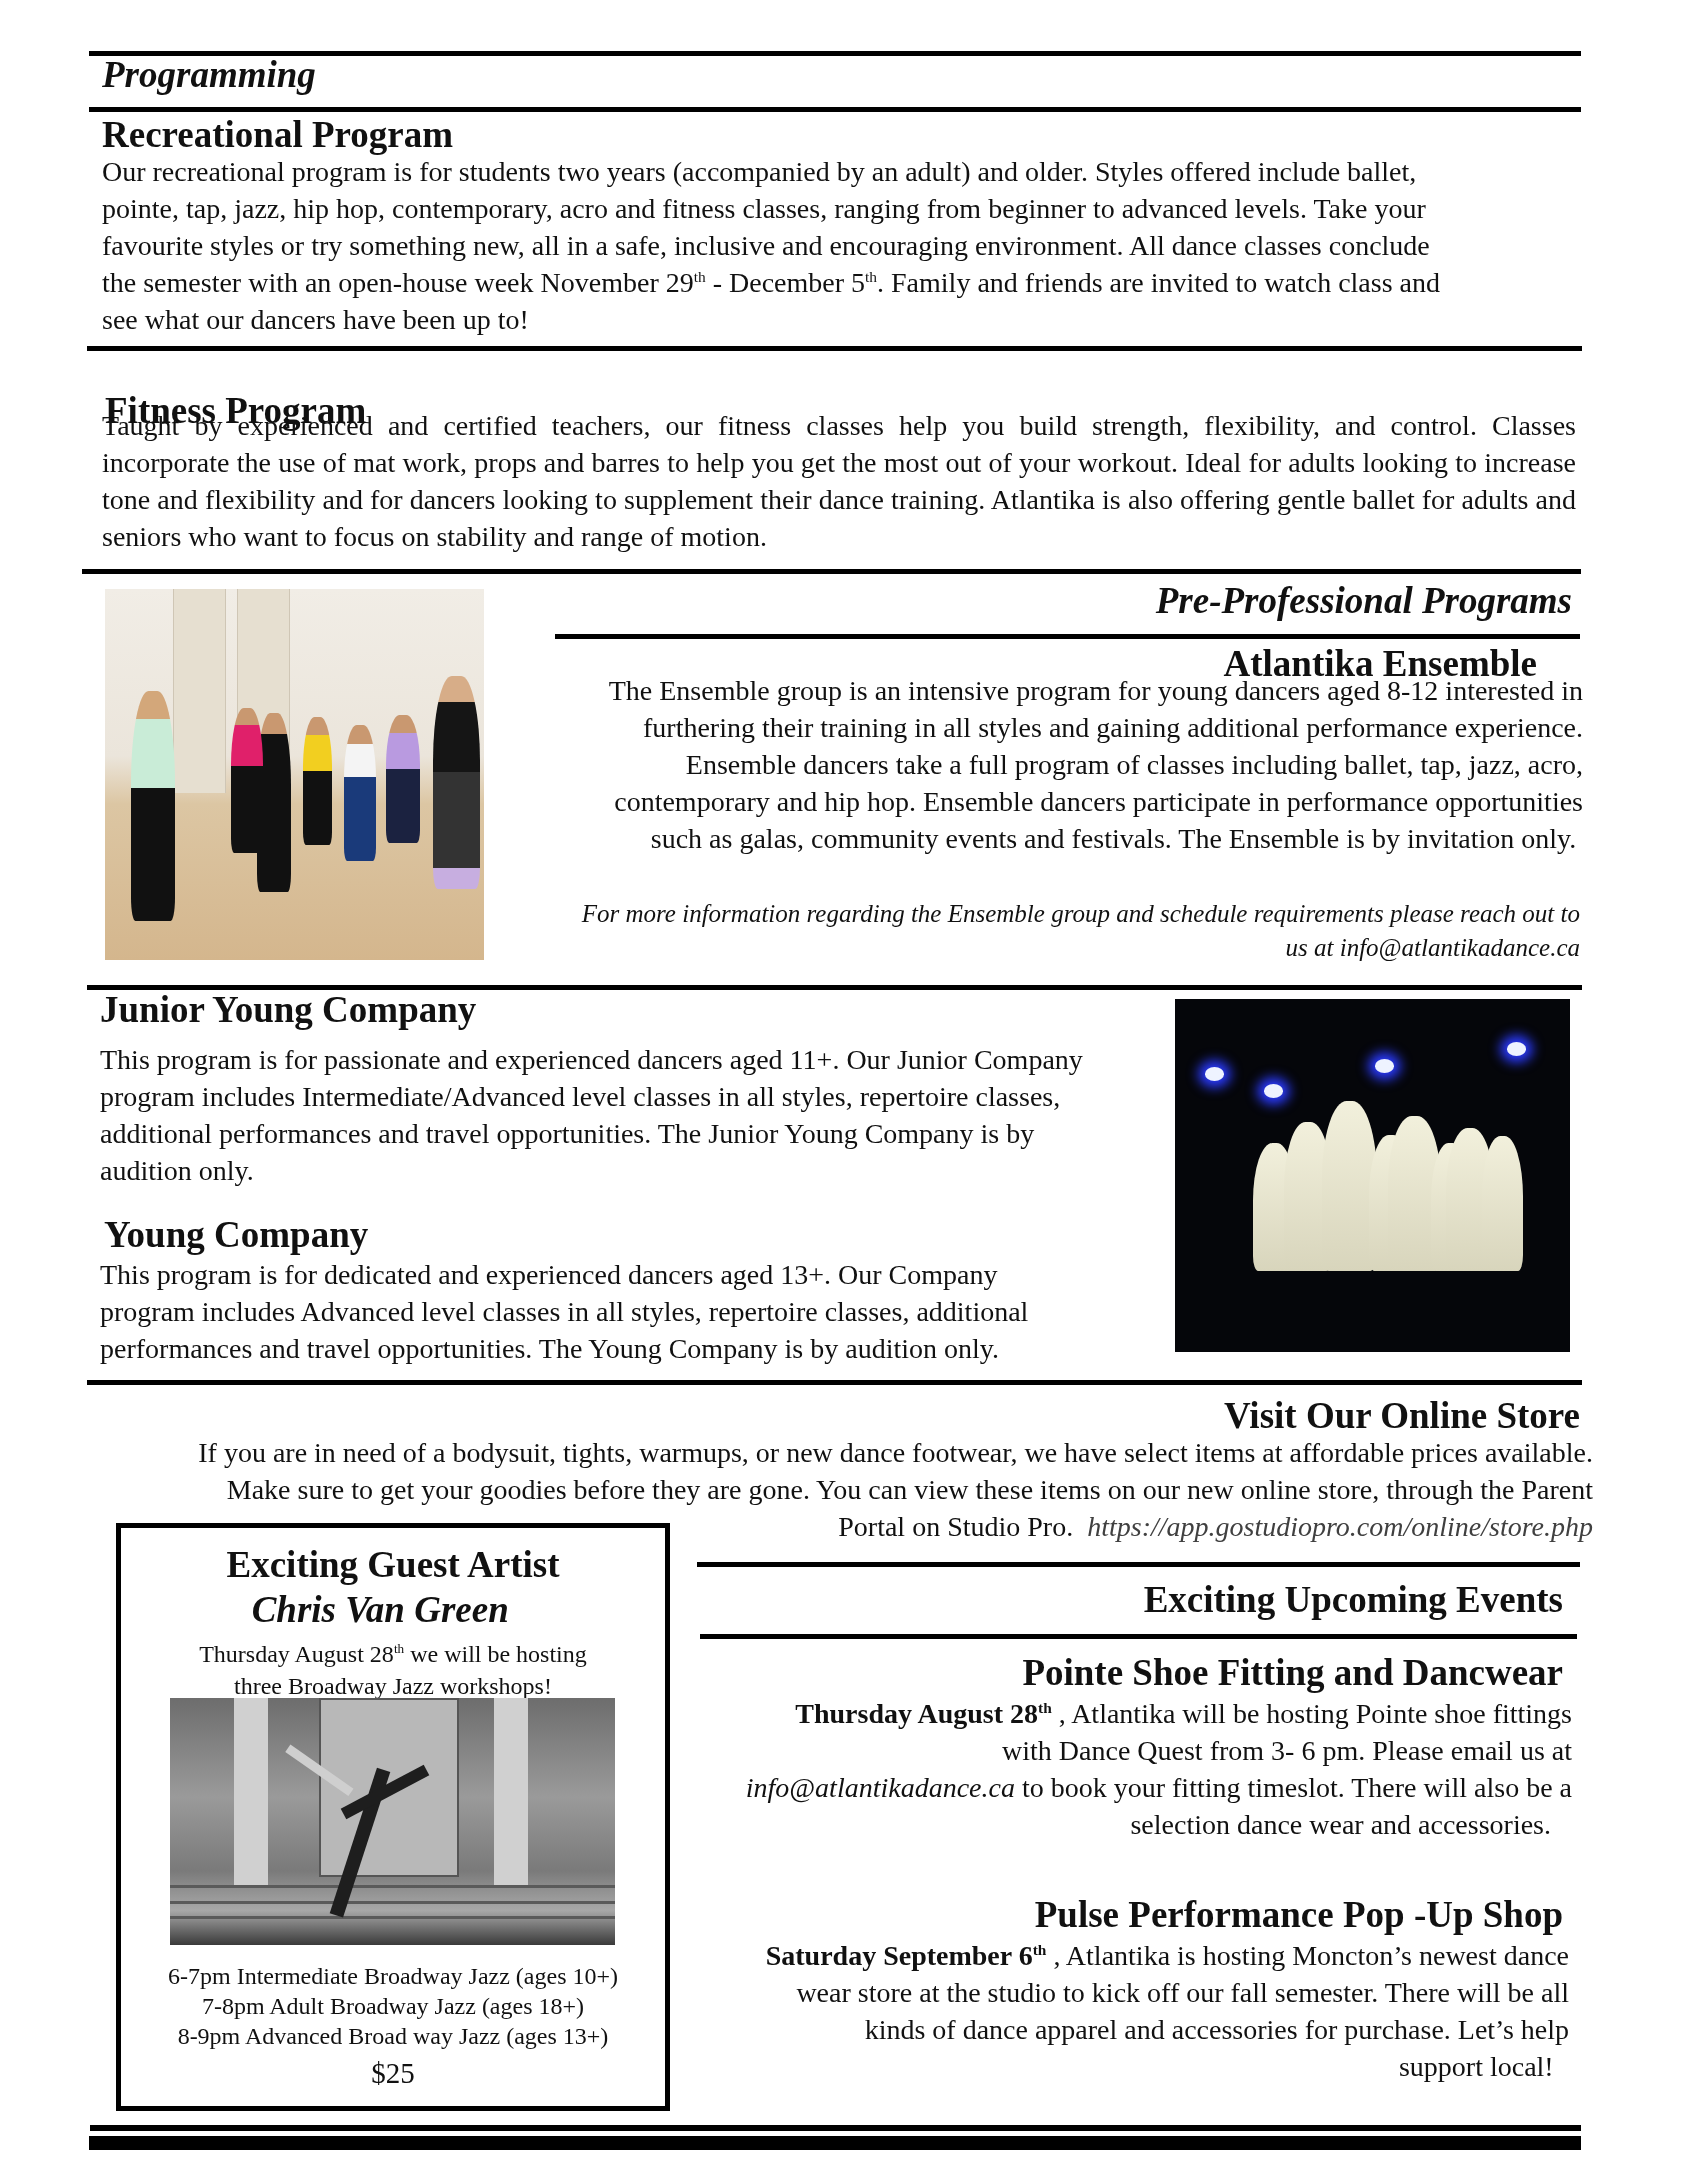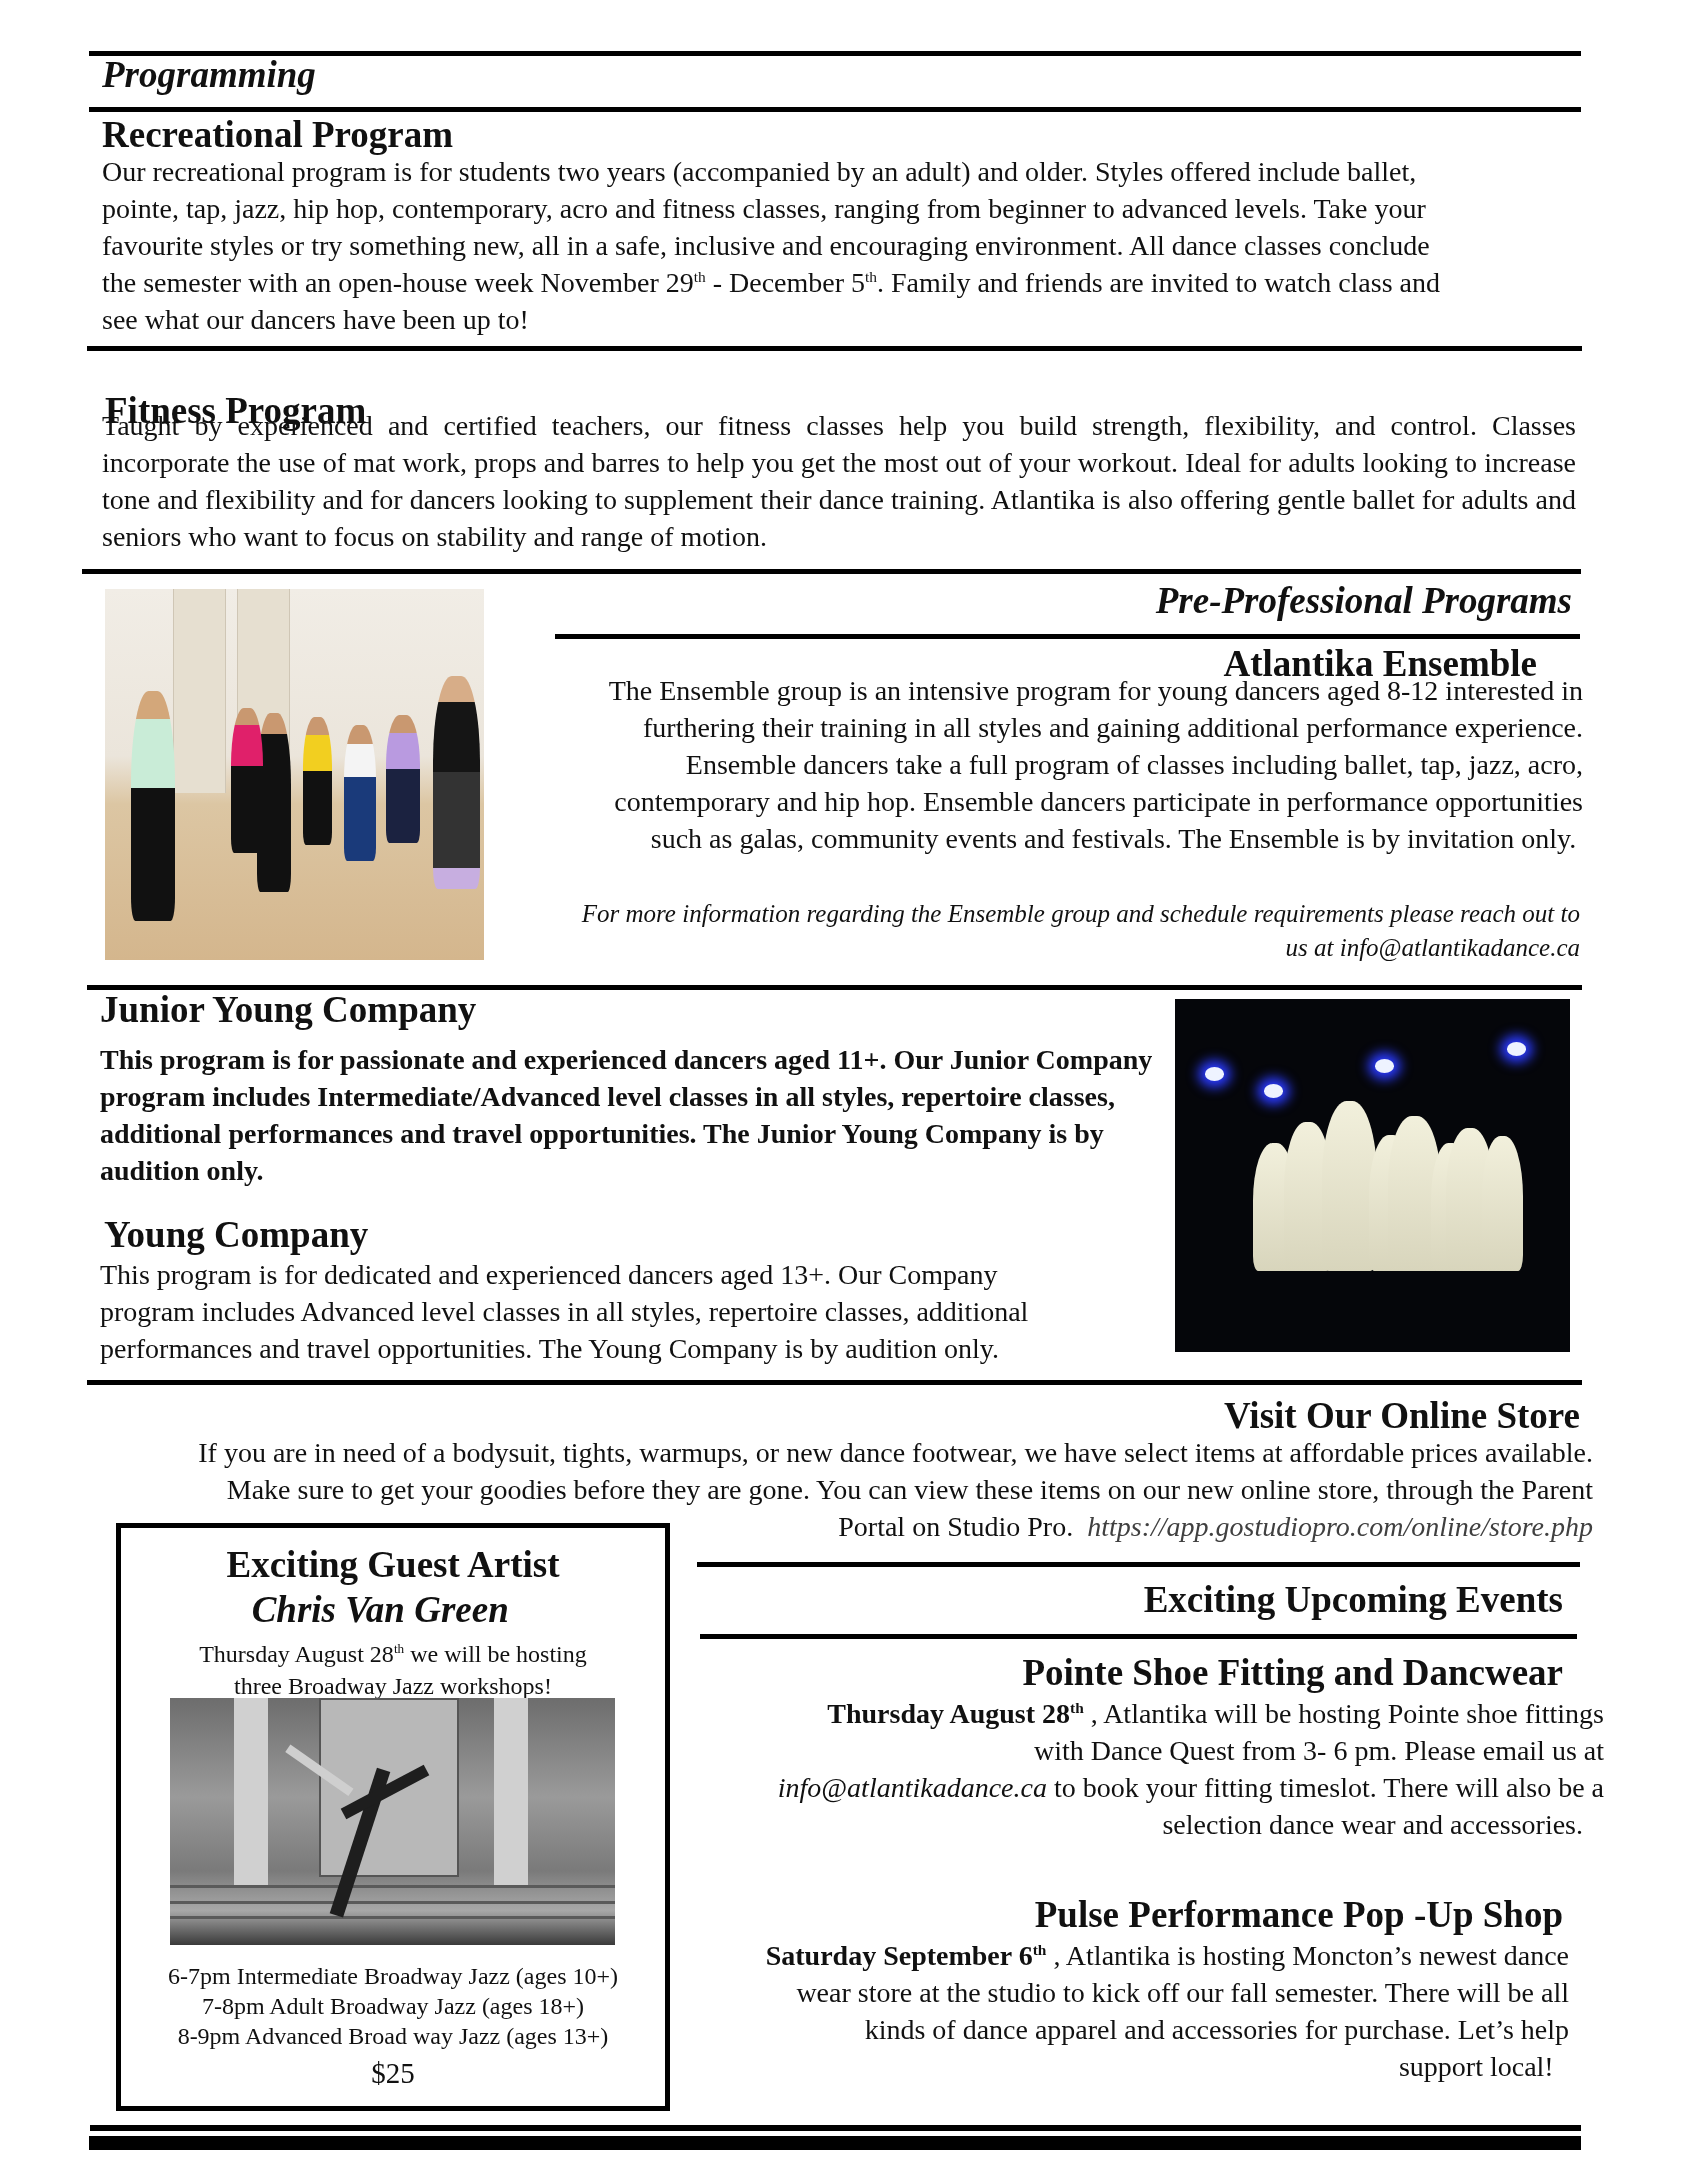--- a/index.html
+++ b/index.html
@@ -88,21 +88,21 @@
   <div class="abs right it" style="left:511px;width:1069px;top:897px;font-size:25px;line-height:34px;">
     <span class="line">For more information regarding the Ensemble group and schedule requirements please reach out to</span>
     <span class="line">us at info@atlantikadance.ca</span>
   </div>
 </section>
 
 <div class="rule" style="left:87px;top:985px;width:1495px;height:5.1px;"></div>
 
 <section>
   <h2 class="abs h-sec" style="left:100px;top:964px;margin-top:24px;">Junior Young Company</h2>
-  <div class="abs body" style="left:100px;top:1041px;width:1073px;font-weight:bold;">
+  <div class="abs body" style="left:100px;top:1041px;width:1073px;">
     <span class="line">This program is for passionate and experienced dancers aged 11+. Our Junior Company</span>
     <span class="line">program includes Intermediate/Advanced level classes in all styles, repertoire classes,</span>
     <span class="line">additional performances and travel opportunities. The Junior Young Company is by</span>
     <span class="line">audition only.</span>
   </div>
 
   <h2 class="abs h-sec" style="left:104px;top:1213px;">Young Company</h2>
   <div class="abs body" style="left:100px;top:1256px;width:1073px;">
     <span class="line">This program is for dedicated and experienced dancers aged 13+. Our Company</span>
     <span class="line">program includes Advanced level classes in all styles, repertoire classes, additional</span>
@@ -162,21 +162,21 @@
   <div class="abs center" style="left:0;right:0;top:528px;font-size:29px;line-height:34px;">$25</div>
 </section>
 
 <section>
   <div class="rule" style="left:697px;top:1562px;width:883px;height:5.1px;"></div>
   <h2 class="abs h-sec right" style="left:767px;width:796px;top:1578px;">Exciting Upcoming Events</h2>
   <div class="rule" style="left:700px;top:1634px;width:877px;height:5.1px;"></div>
 
   <article>
     <h3 class="abs h-sec right" style="left:767px;width:796px;top:1651px;">Pointe Shoe Fitting and Dancwear</h3>
-    <div class="abs body right" style="left:705px;width:899px;top:1695px;">
+    <div class="abs body right" style="left:673px;width:899px;top:1695px;">
       <span class="line"><span class="b">Thursday August 28</span><sup class="b">th</sup><span> ,  Atlantika will be hosting Pointe shoe fittings</span></span>
       <span class="line">with Dance Quest from 3- 6 pm. Please email us at</span>
       <span class="line"><a class="it" style="color:#111;text-decoration:none;">info@atlantikadance.ca</a><span>  to book your fitting timeslot. There will also be a</span></span>
       <span class="line" style="padding-right:21px;">selection dance wear and accessories.</span>
     </div>
   </article>
 
   <article>
     <h3 class="abs h-sec right" style="left:767px;width:796px;top:1893px;">Pulse Performance Pop -Up Shop</h3>
     <div class="abs body right" style="left:673px;width:896px;top:1937px;">

